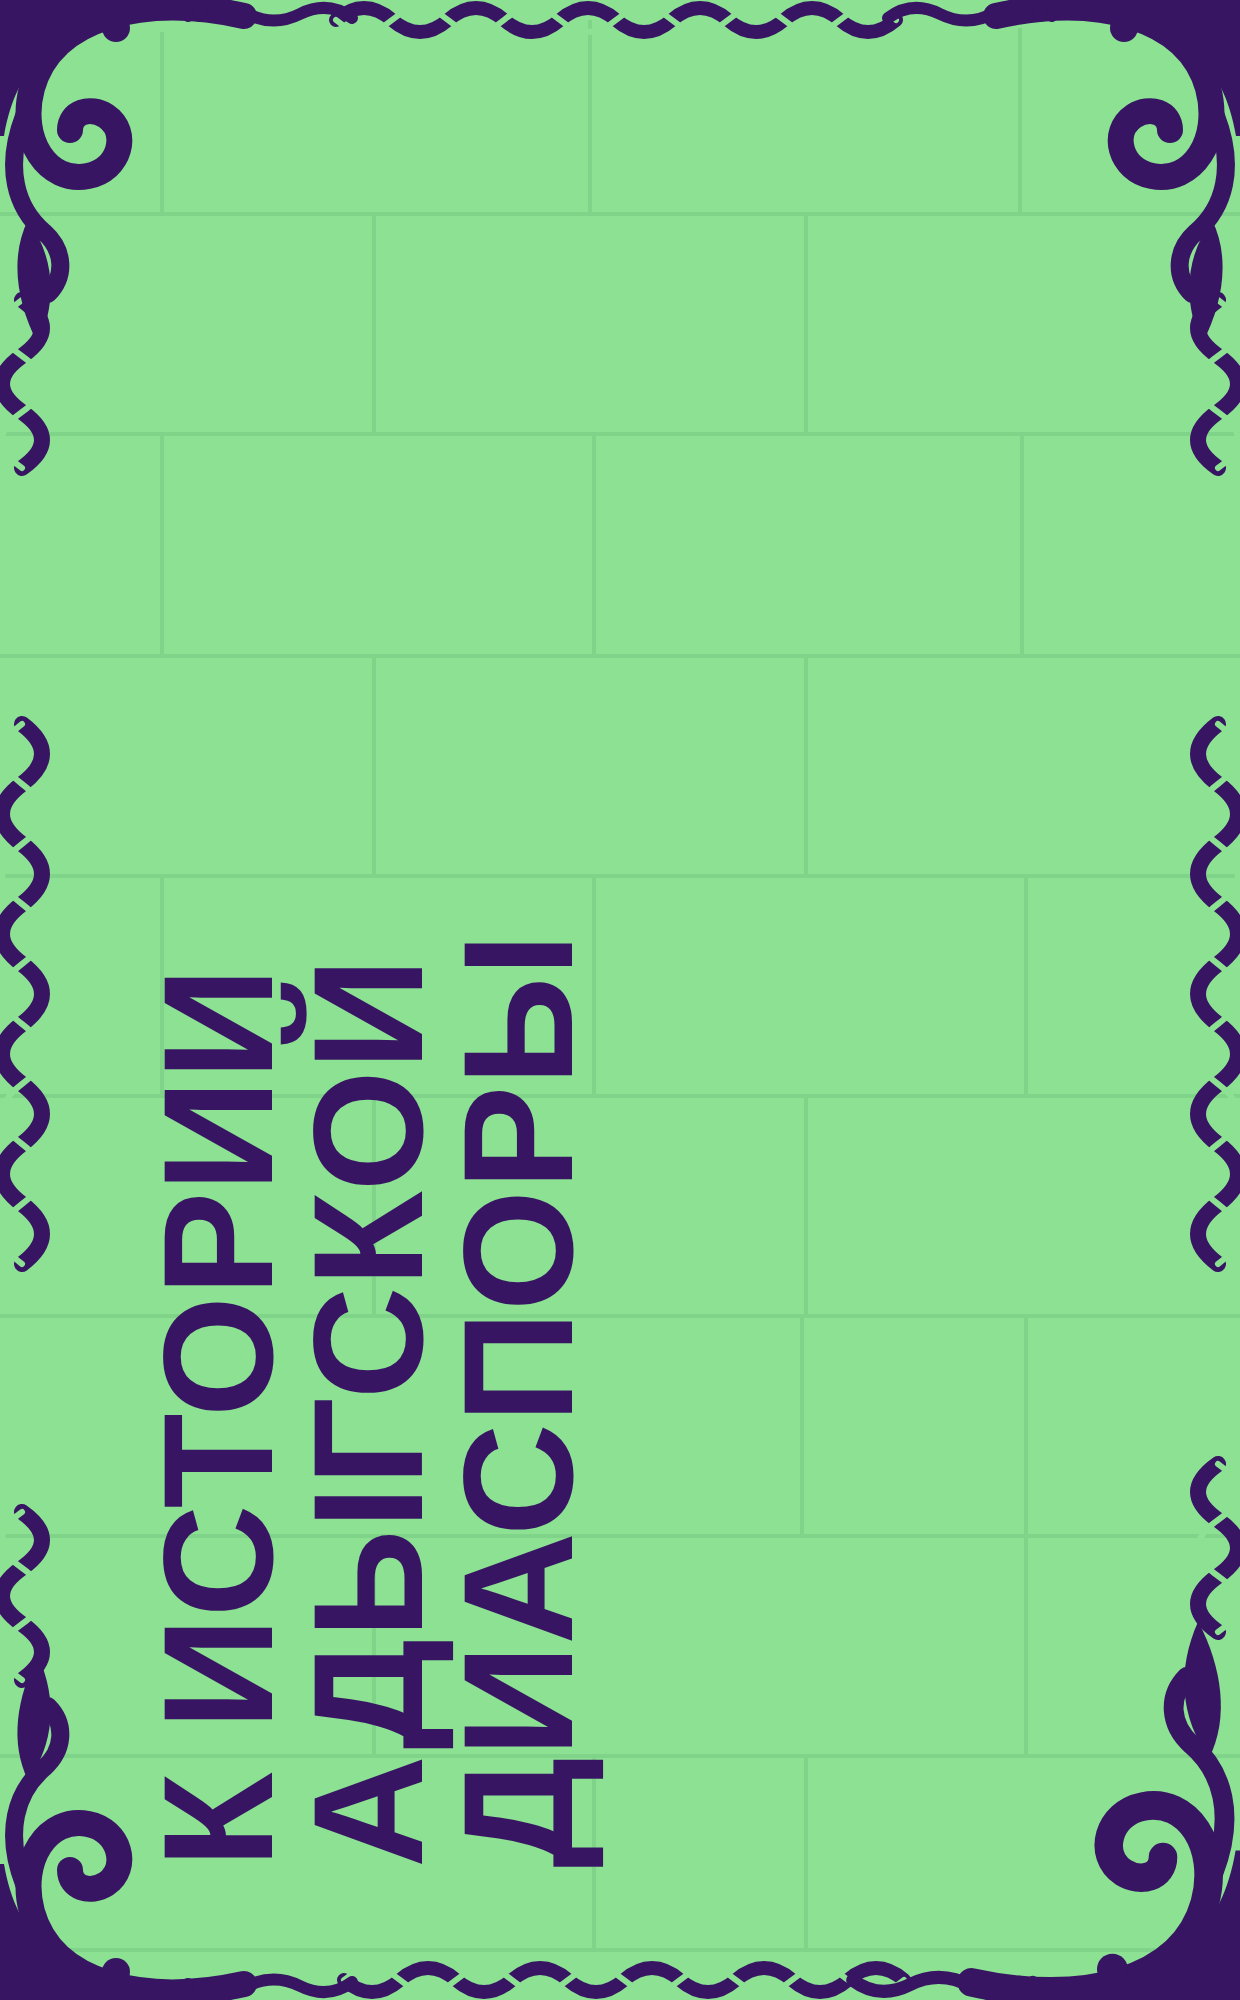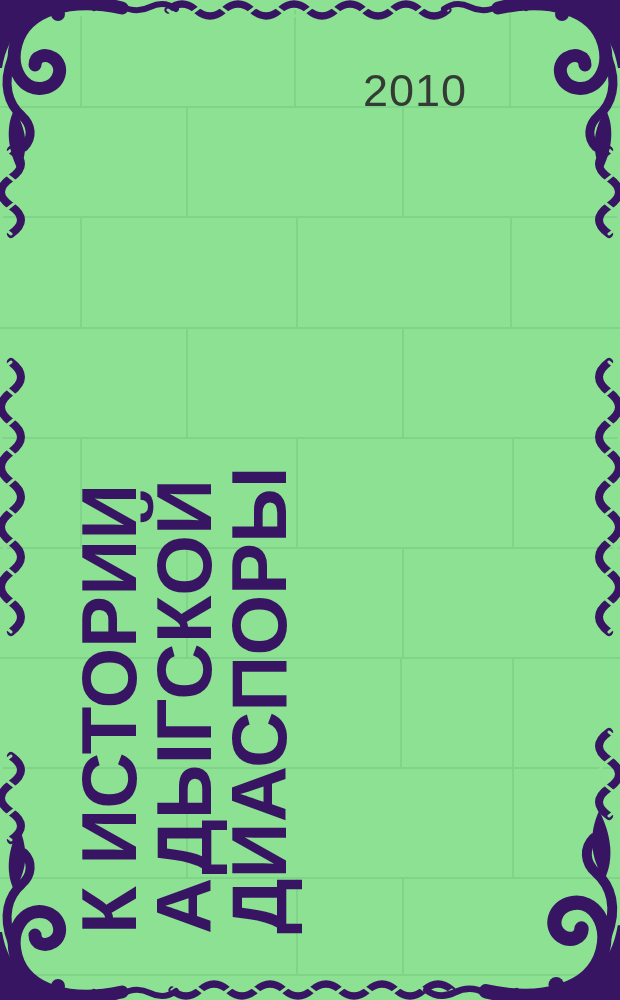--- a/index.html
+++ b/index.html
@@ -134,21 +134,20 @@
         <path class="twist" stroke-width="3" d="M609,732 q20,14 0,28 t0,28 t0,28"></path>
       </g>
 
       <use href="#corner-flourish"></use>
       <use href="#corner-flourish" transform="translate(620,0) scale(-1,1)"></use>
       <use href="#corner-flourish" transform="translate(0,1000) scale(1,-1)"></use>
       <use href="#corner-flourish" transform="translate(620,1000) scale(-1.1,-1.1)"></use>
     </g>
   </svg>
 
-  <div class="year">2010</div>
 
   <div class="title">
     <div>К ИСТОРИИ</div>
     <div>АДЫГСКОЙ</div>
     <div>ДИАСПОРЫ</div>
   </div>
 
 </div>
 
 </body></html>

